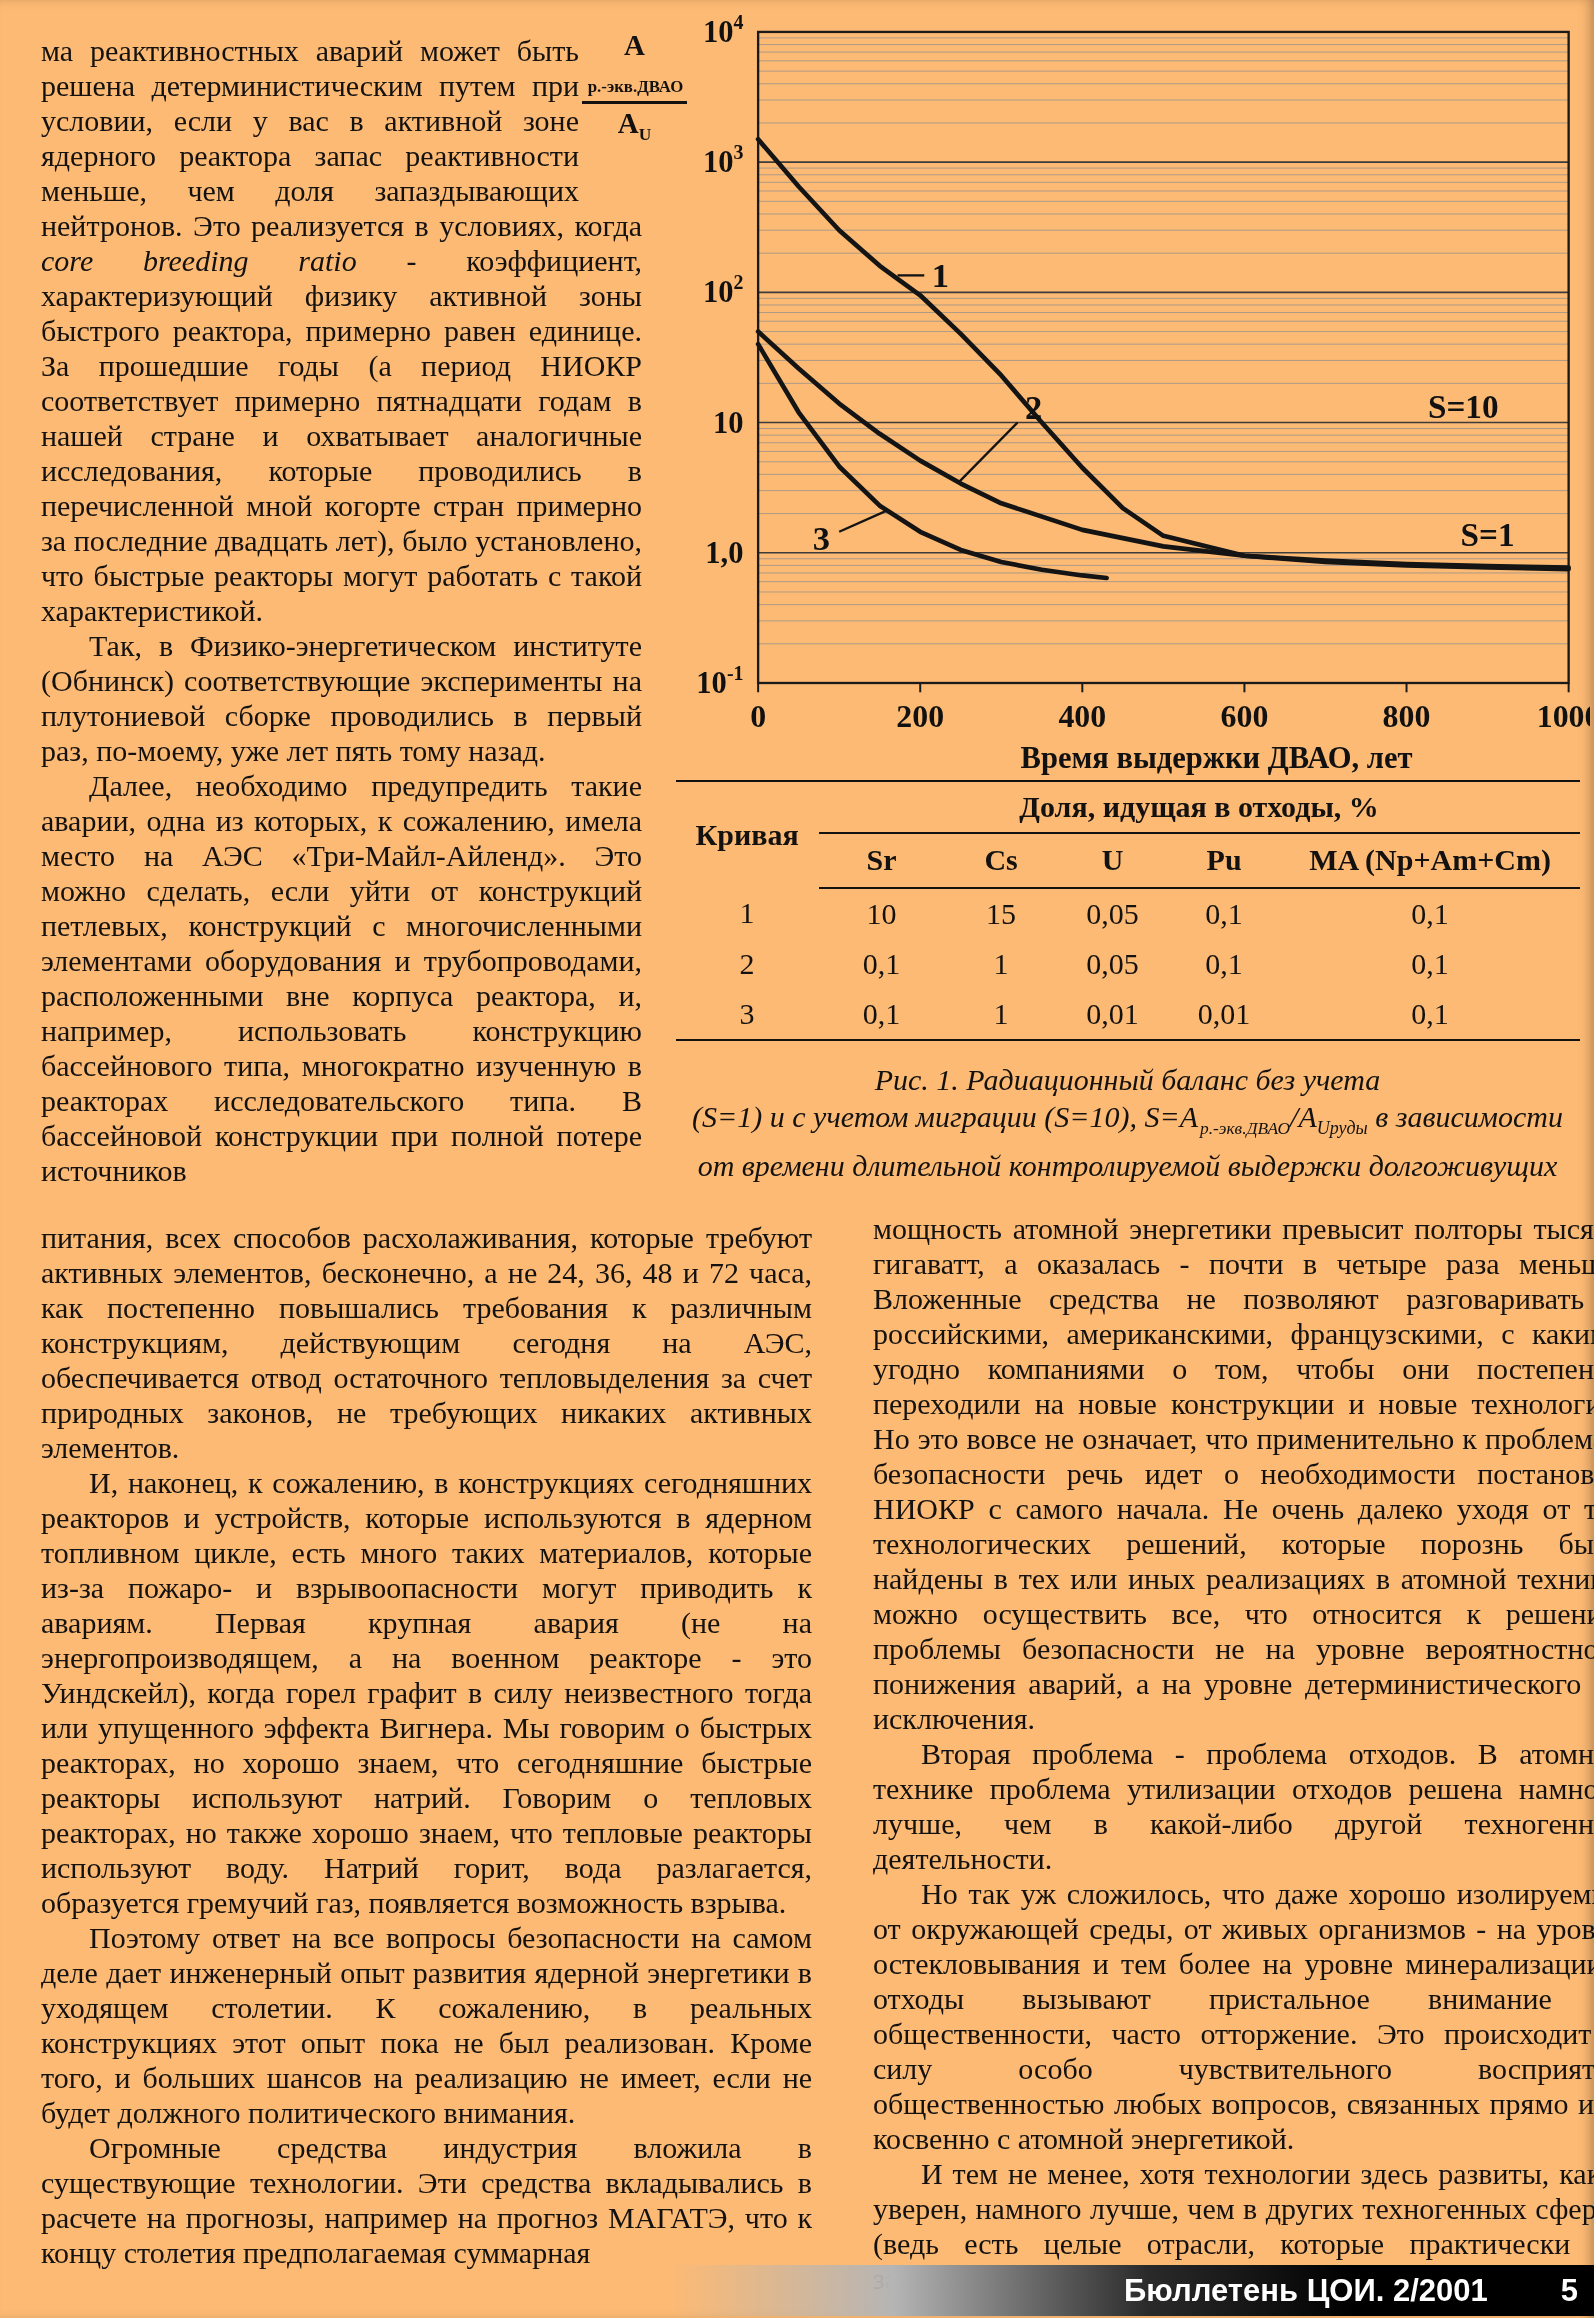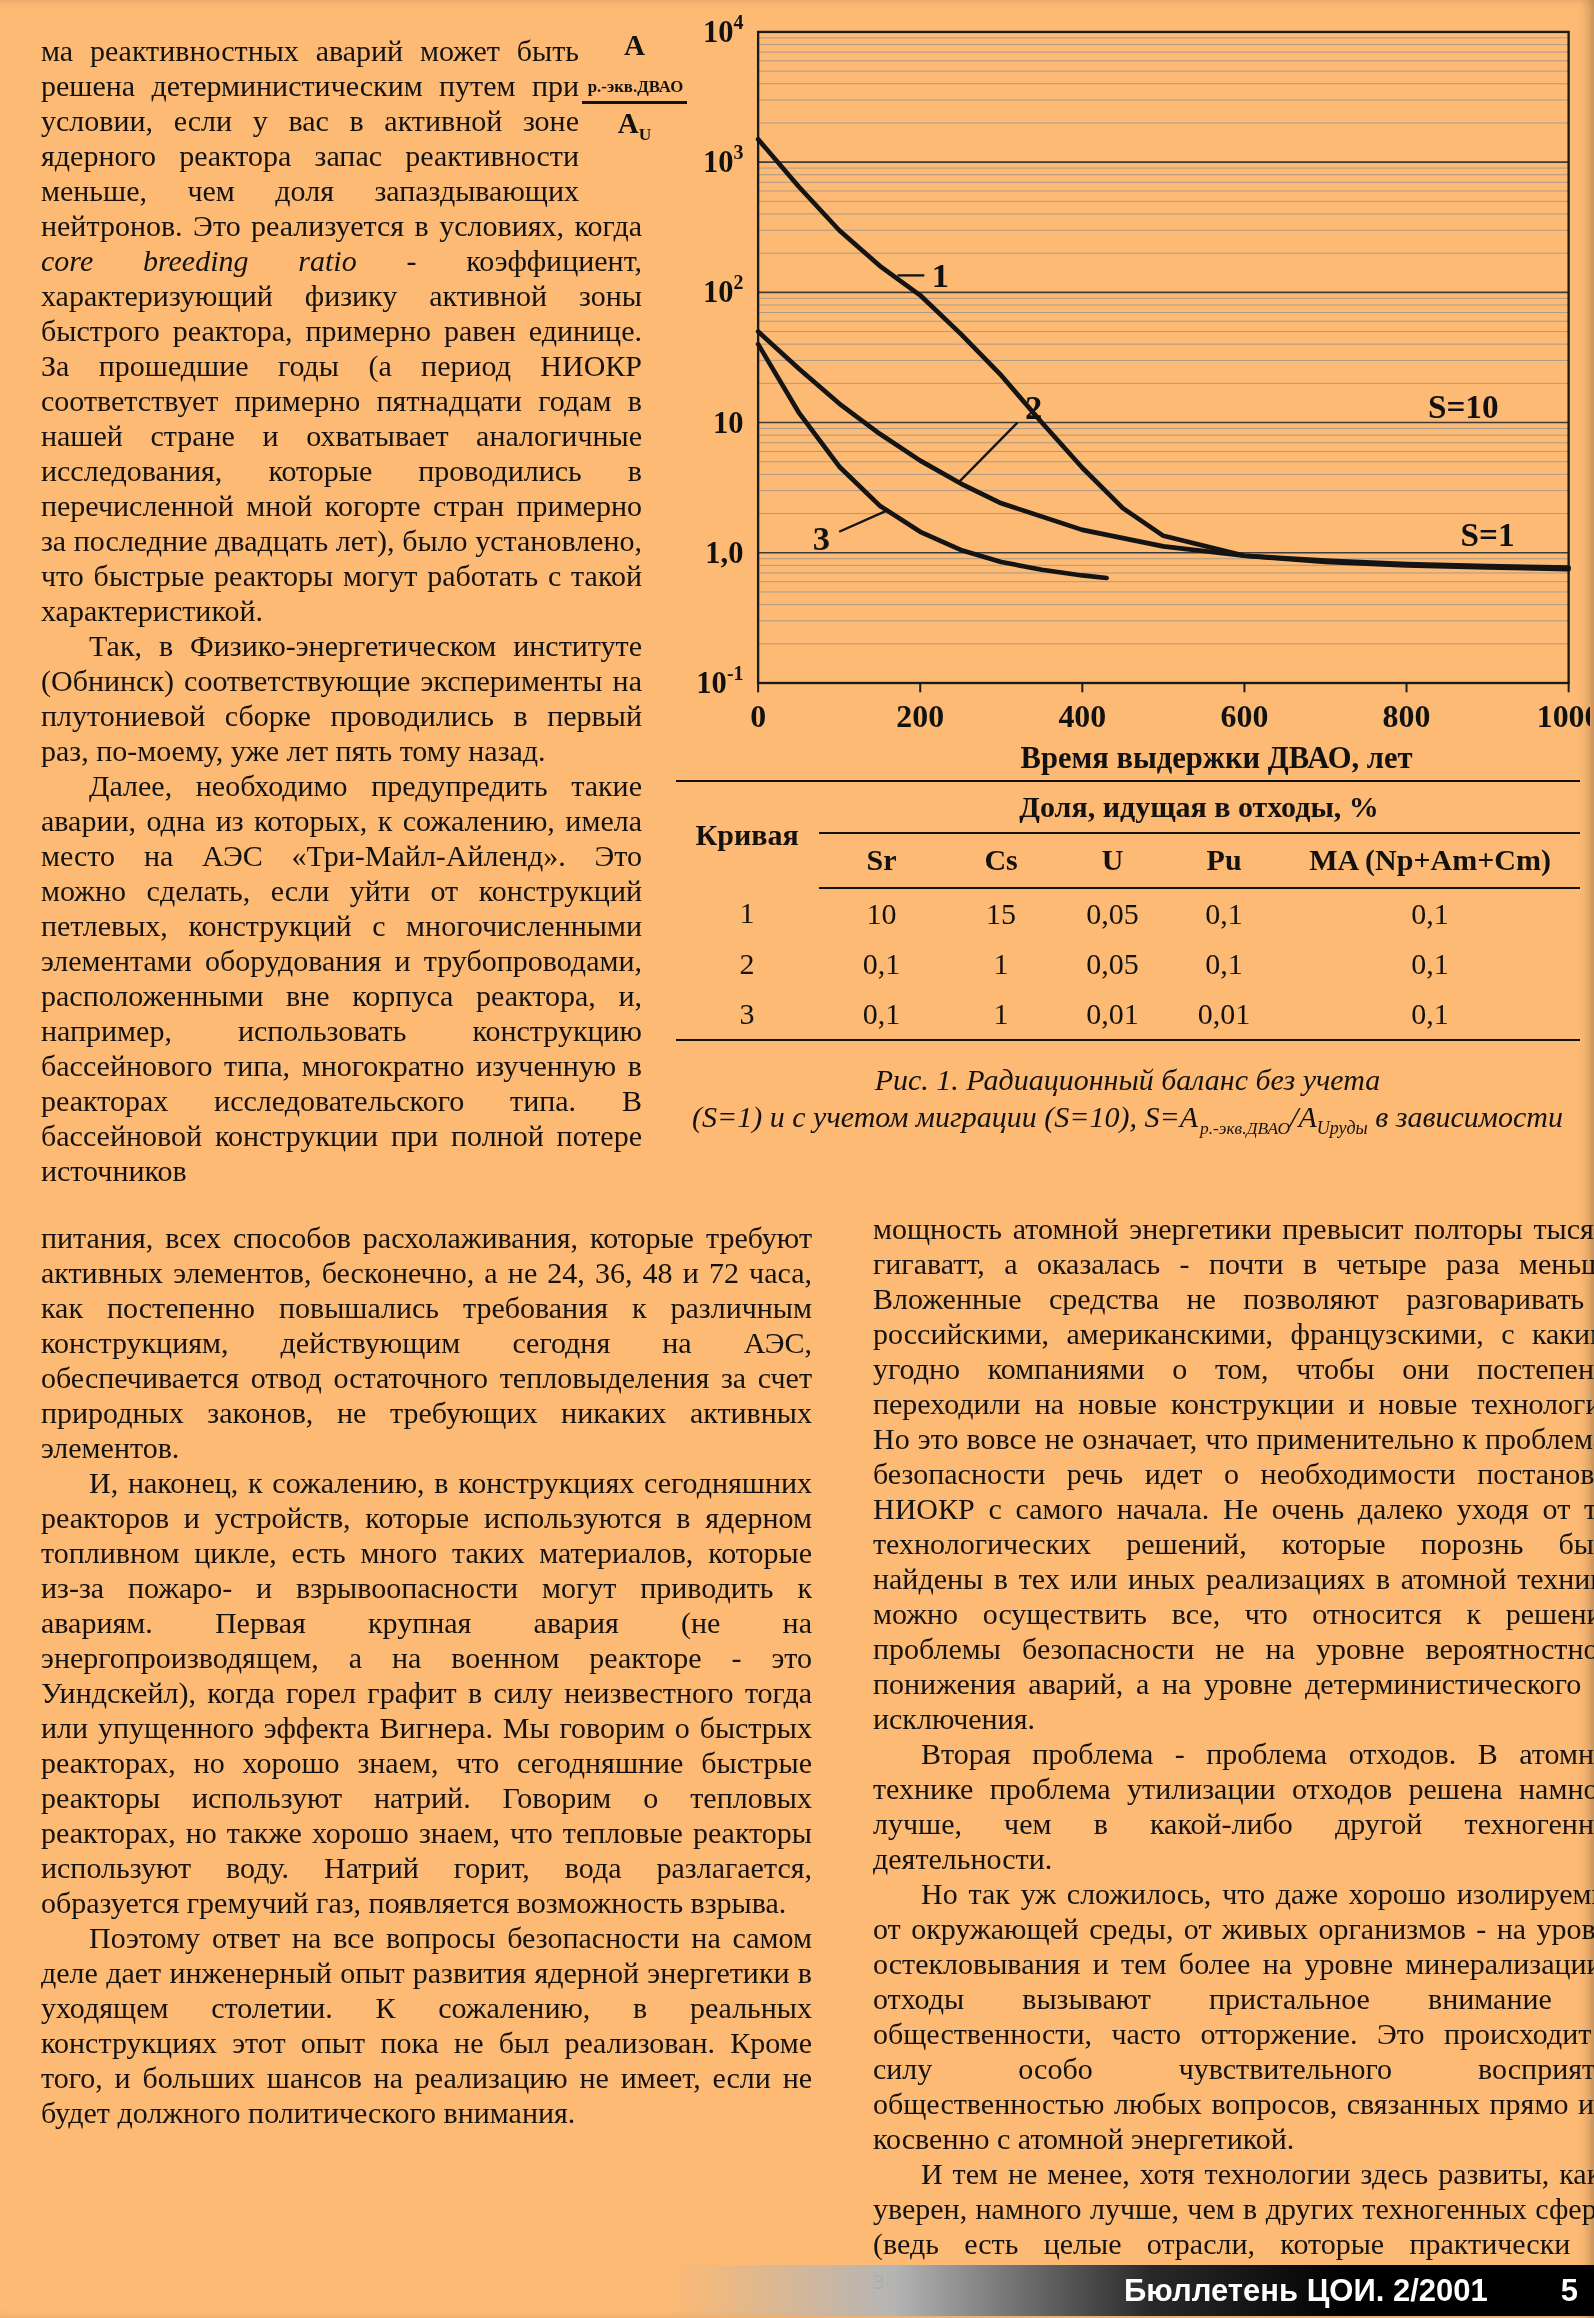--- a/index.html
+++ b/index.html
@@ -186,27 +186,29 @@
     </table>
 
     <div class="caption">
       <div>Рис. 1. Радиационный баланс без учета</div>
       <div>
         <span>(S=1) и с учетом миграции (S=10), S=А</span><span class="stack">
             <span>р.-экв.</span>
             <span>ДВАО</span>
           </span><span>/А</span><sub>Uруды</sub><span> в зависимости</span>
       </div>
+      <div>от времени длительной контролируемой выдержки долгоживущих</div>
     </div>
   </div>
 
   <div class="bodytext col-left-bottom">
     <p class="cont">питания, всех способов расхолаживания, которые требуют активных элементов, бесконечно, а не 24, 36, 48 и 72 часа, как постепенно повышались требования к различным конструкциям, действующим сегодня на АЭС, обеспечивается отвод остаточного тепловыделения за счет природных законов, не требующих никаких активных элементов.</p>
     <p>И, наконец, к сожалению, в конструкциях сегодняшних реакторов и устройств, которые используются в ядерном топливном цикле, есть много таких материалов, которые из-за пожаро- и взрывоопасности могут приводить к авариям. Первая крупная авария (не на энергопроизводящем, а на военном реакторе - это Уиндскейл), когда горел графит в силу неизвестного тогда или упущенного эффекта Вигнера. Мы говорим о быстрых реакторах, но хорошо знаем, что сегодняшние быстрые реакторы используют натрий. Говорим о тепловых реакторах, но также хорошо знаем, что тепловые реакторы используют воду. Натрий горит, вода разлагается, образуется гремучий газ, появляется возможность взрыва.</p>
     <p>Поэтому ответ на все вопросы безопасности на самом деле дает инженерный опыт развития ядерной энергетики в уходящем столетии. К сожалению, в реальных конструкциях этот опыт пока не был реализован. Кроме того, и больших шансов на реализацию не имеет, если не будет должного политического внимания.</p>
+    <p>Огромные средства индустрия вложила в существующие технологии. Эти средства вкладывались в расчете на прогнозы, например на прогноз МАГАТЭ, что к концу столетия предполагаемая суммарная</p>
   </div>
 
   <div class="bodytext col-right">
     <p class="cont">мощность атомной энергетики превысит полторы тысячи гигаватт, а оказалась - почти в четыре раза меньше. Вложенные средства не позволяют разговаривать с российскими, американскими, французскими, с какими угодно компаниями о том, чтобы они постепенно переходили на новые конструкции и новые технологии. Но это вовсе не означает, что применительно к проблемам безопасности речь идет о необходимости постановки НИОКР с самого начала. Не очень далеко уходя от тех технологических решений, которые порознь были найдены в тех или иных реализациях в атомной технике, можно осуществить все, что относится к решению проблемы безопасности не на уровне вероятностного понижения аварий, а на уровне детерминистического их исключения.</p>
     <p>Вторая проблема - проблема отходов. В атомной технике проблема утилизации отходов решена намного лучше, чем в какой-либо другой техногенной деятельности.</p>
     <p>Но так уж сложилось, что даже хорошо изолируемые от окружающей среды, от живых организмов - на уровне остекловывания и тем более на уровне минерализации - отходы вызывают пристальное внимание у общественности, часто отторжение. Это происходит в силу особо чувствительного восприятия общественностью любых вопросов, связанных прямо или косвенно с атомной энергетикой.</p>
     <p>И тем не менее, хотя технологии здесь развиты, как я уверен, намного лучше, чем в других техногенных сферах (ведь есть целые отрасли, которые практически не заботятся или не заботились об от-</p>
   </div>
 
   <div class="footer">

